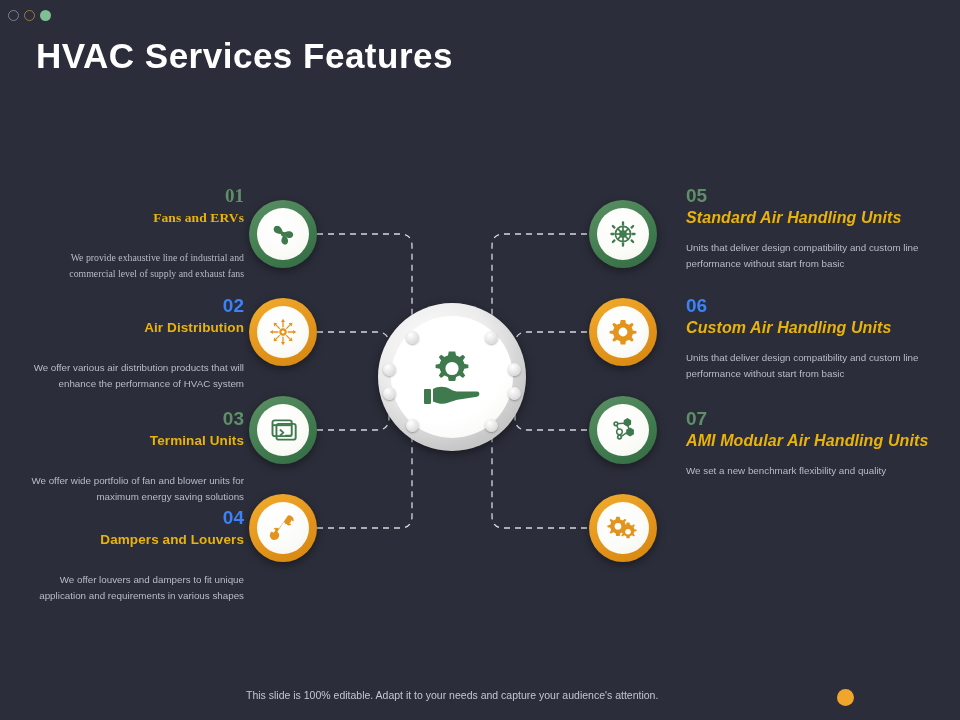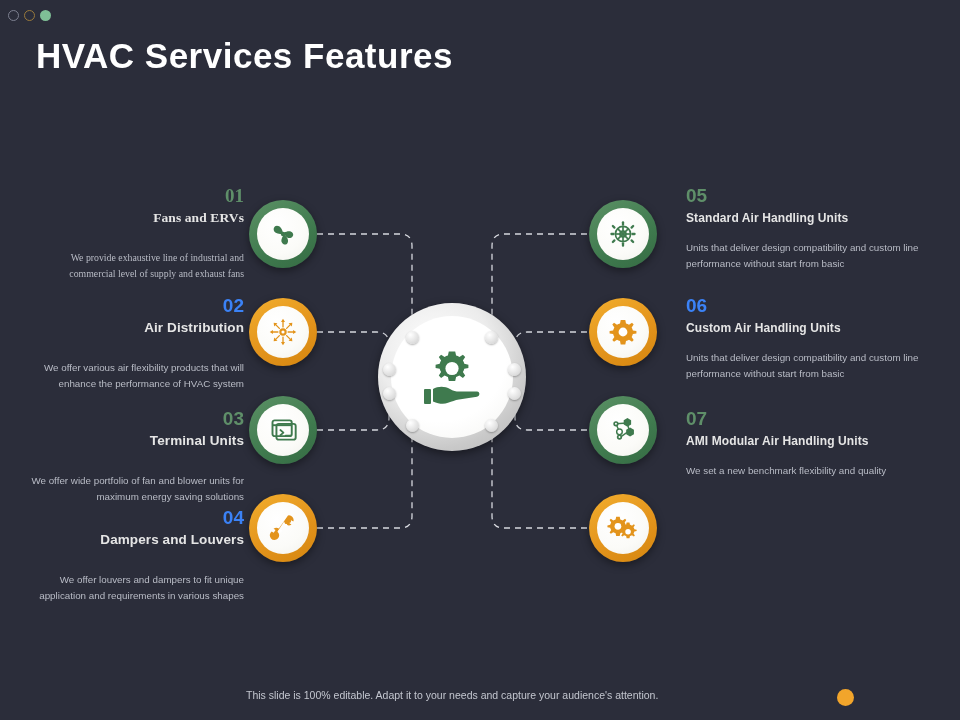--- a/index.html
+++ b/index.html
@@ -133,26 +133,26 @@
     font-size: 19px;
     font-weight: bold;
     line-height: 21px;
   }
   .num.green  { color: #5f8f69; }
   .num.orange { color: #3b82f6; }
 
   .head {
     font-size: 13.5px;
     font-weight: bold;
-    color: #e5e5e5;
+    color: #eab308;
     line-height: 20px;
     margin-top: 2px;
     letter-spacing: 0.1px;
   }
-  .item.right .head { font-size: 12px; }
+  .item.right .head { font-size: 16px; font-style: italic; }
 
   .desc {
     font-size: 9.8px;
     color: #b9bcc6;
     line-height: 15.5px;
     margin-top: 22px;
   }
   .item.right .desc { margin-top: 12px; }
 
   
@@ -375,21 +375,21 @@
 
   <div class="item left" style="top:185px;font-family:Liberation Serif, serif;">
     <div class="num green">01</div>
     <div class="head">Fans and ERVs</div>
     <div class="desc">We provide exhaustive line of industrial and commercial level of supply and exhaust fans</div>
   </div>
 
   <div class="item left" style="top:295px;">
     <div class="num orange">02</div>
     <div class="head">Air Distribution</div>
-    <div class="desc">We offer various air flexibility products that will enhance the performance of HVAC system</div>
+    <div class="desc">We offer various air distribution products that will enhance the performance of HVAC system</div>
   </div>
 
   <div class="item left" style="top:408px;">
     <div class="num green">03</div>
     <div class="head">Terminal Units</div>
     <div class="desc">We offer wide portfolio of fan and blower units for maximum energy saving solutions</div>
   </div>
 
   <div class="item left" style="top:507px;">
     <div class="num orange">04</div>

